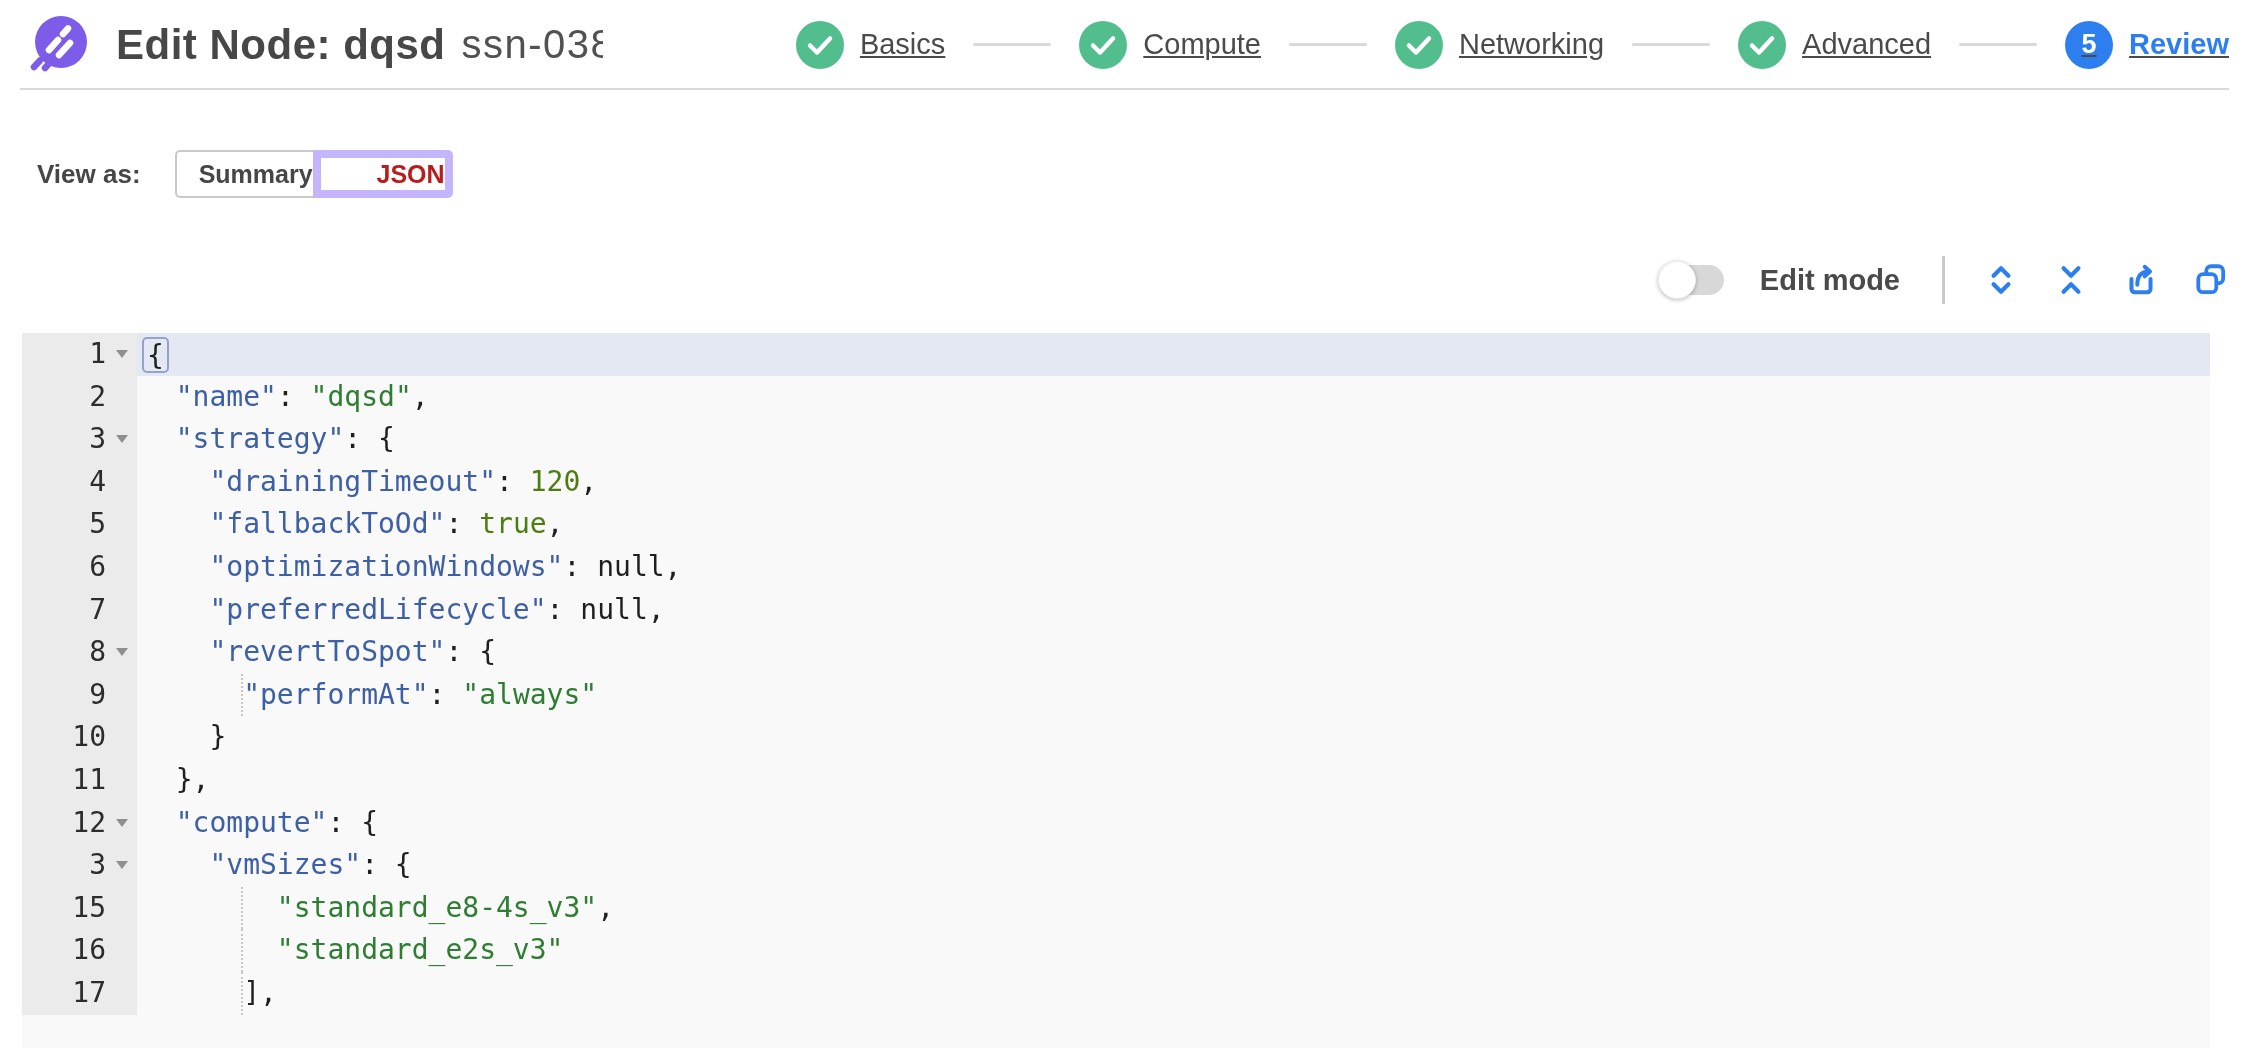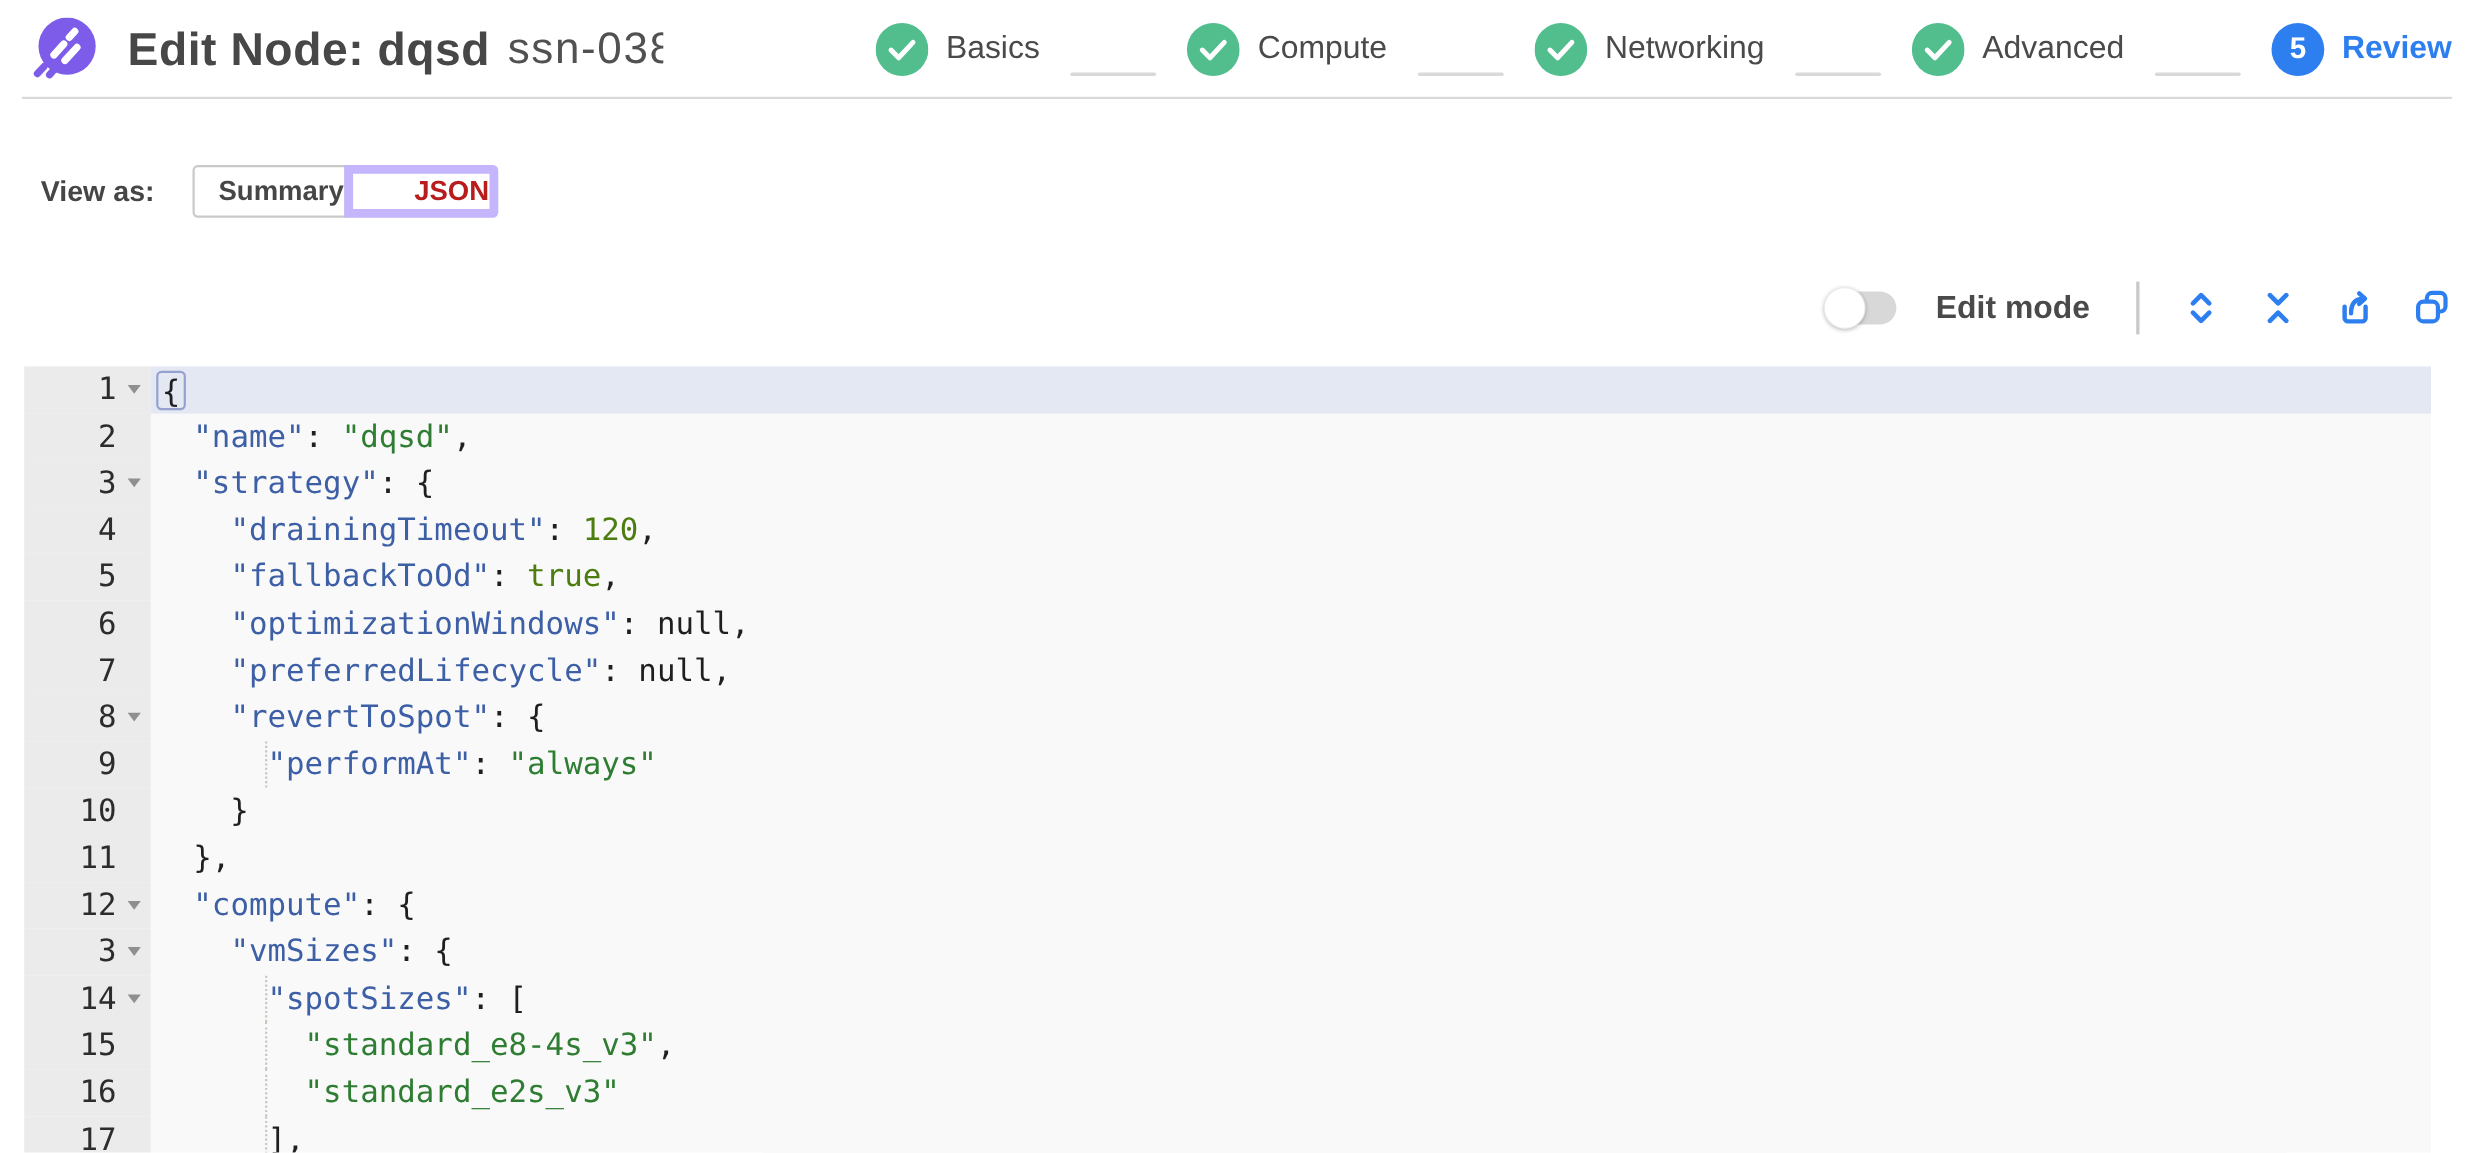--- a/index.html
+++ b/index.html
@@ -7,21 +7,21 @@
         font-family:"Liberation Sans",sans-serif;color:#4a4a4a;padding-left:16px;}
 
   
   .header{position:absolute;left:0;top:0;width:100%;height:89px;display:flex;align-items:center;
           padding-left:30px;box-sizing:border-box;background:#fff;}
   .header-rule{position:absolute;left:20px;right:37px;top:88px;height:2px;background:#d9d9d9;}
   .logo{width:58px;height:58px;flex:none;}
   .page-title{font-size:42px;font-weight:700;color:#474747;margin:0 0 0 28px;white-space:nowrap;letter-spacing:.5px;}
   .subtitle{margin-left:16px;width:142px;overflow:hidden;white-space:nowrap;flex:none;
             font-size:40px;color:#515151;letter-spacing:1.5px;}
-  .stepper{margin-left:auto;margin-right:37px;display:flex;align-items:flex-end;}
+  .stepper{margin-left:auto;margin-right:37px;display:flex;align-items:center;text-decoration:underline;}
   .step{display:flex;align-items:center;gap:16px;cursor:pointer;}
   .step-label{font-size:29px;color:#4a4a4a;white-space:nowrap;}
   .step-label.current{color:#2D7FF0;font-weight:700;}
   .check{width:48px;height:48px;flex:none;display:block;}
   .badge{width:48px;height:48px;flex:none;border-radius:50%;background:#2D7FF0;color:#fff;
          font-size:27px;font-weight:700;display:flex;align-items:center;justify-content:center;}
   .connector{width:78px;height:3px;border-radius:2px;background:#d9d9d9;margin:0 28px;flex:none;}
 
   
   .viewas-row{position:absolute;left:37px;top:150px;display:flex;align-items:center;}
@@ -262,30 +262,20 @@
           <div class="gut">
             <span class="lnum">3</span>
             <span class="fold">
               <i class="fold-tri"></i>
             </span>
           </div>
           <div class="code"><span class="tk-p">    </span><span class="tk-key">"vmSizes"</span><span class="tk-p">: {</span></div>
         </div>
         <div class="ed-row">
           <div class="gut">
-            <span class="lnum">14</span>
-            <span class="fold">
-              <i class="fold-tri"></i>
-            </span>
-          </div>
-          <div class="code"><span class="tk-p">      </span><span class="tk-key">"spotSizes"</span><span class="tk-p">: [</span></div>
-          <span class="guide"></span>
-        </div>
-        <div class="ed-row">
-          <div class="gut">
             <span class="lnum">15</span>
             <span class="fold"></span>
           </div>
           <div class="code"><span class="tk-p">        </span><span class="tk-str">"standard_e8-4s_v3"</span><span class="tk-p">,</span></div>
           <span class="guide"></span>
         </div>
         <div class="ed-row">
           <div class="gut">
             <span class="lnum">16</span>
             <span class="fold"></span>

